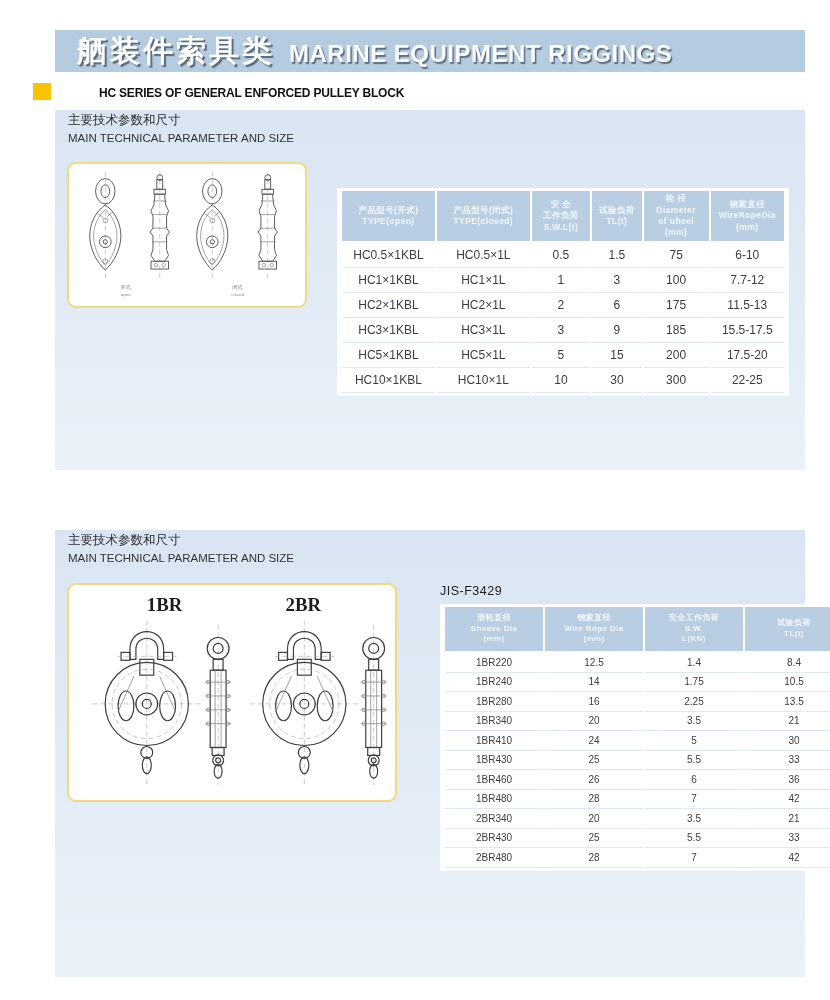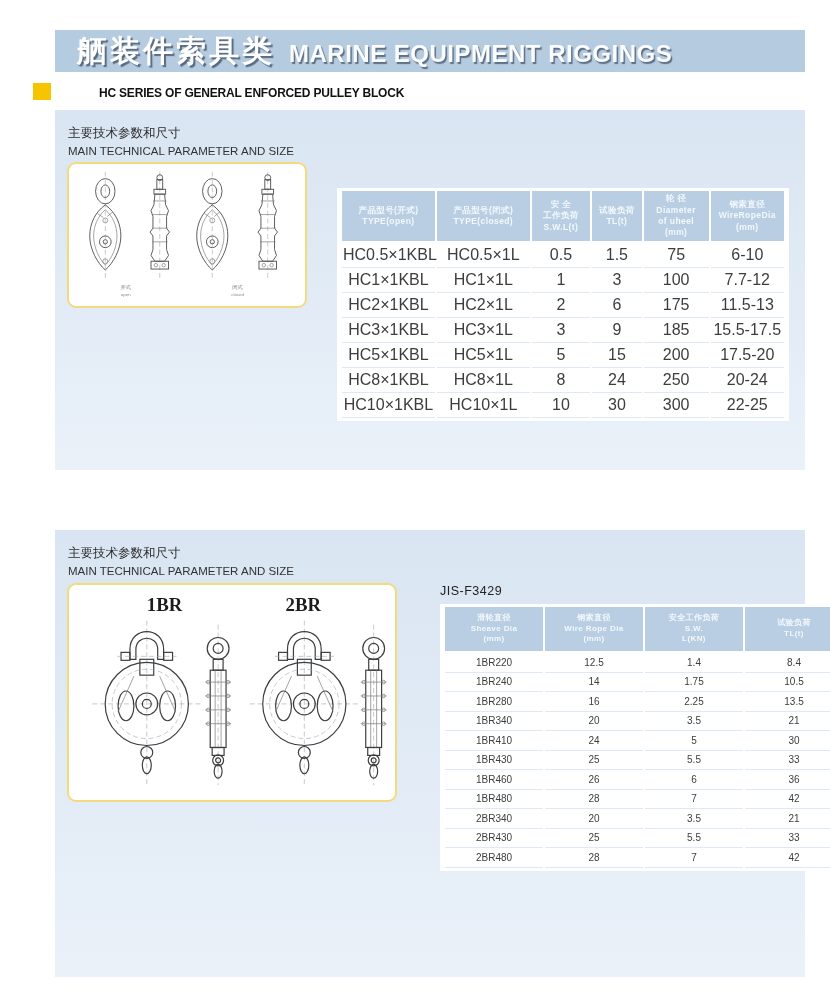--- a/index.html
+++ b/index.html
@@ -20,42 +20,42 @@
   .sec-head .zh{font-size:17px;font-weight:bold;color:#0a0a0a;letter-spacing:0.5px;}
   .sec-head .en{font-size:12px;font-weight:bold;color:#111;margin-left:24px;margin-top:3px;letter-spacing:-0.2px;}
   #sec1-head{top:83px;}
   #sec2-head{top:502px;}
 
   
   .panel{position:absolute;left:55px;width:750px;background:linear-gradient(#d9e5f2,#eaf1f9);}
   #panel1{top:110px;height:360px;}
   #panel2{top:530px;height:447px;}
 
-  .subtitle{position:absolute;left:13px;top:14px;line-height:1.5;}
+  .subtitle{position:absolute;left:13px;top:1px;line-height:1.5;}
   .subtitle .zh{font-size:12.5px;color:#2b2b2b;}
   .subtitle .en{font-size:11.5px;color:#333;}
 
   
   .figbox{position:absolute;background:#fff;border:2px solid #f3da80;border-radius:9px;box-sizing:border-box;}
   #figbox1{left:12px;top:52px;width:240px;height:146px;}
   #figbox2{left:12px;top:53px;width:330px;height:219px;}
   .figbox svg{display:block;width:100%;height:100%;}
 
   
   .tblwrap{position:absolute;background:#ffffff;padding:3px;box-sizing:border-box;}
   #tblwrap1{left:282px;top:78px;width:452px;}
   #tblwrap2{left:385px;top:74px;width:408px;}
   table{border-collapse:separate;border-spacing:2px 0;width:100%;table-layout:fixed;}
   th{background:#b9cee3;color:#f3f8fc;font-weight:bold;text-align:center;vertical-align:middle;
      white-space:pre-line;letter-spacing:0.4px;}
   #tblwrap1 th{font-size:8.5px;line-height:1.35;height:46px;padding:2px 1px;}
   #tblwrap2 th{font-size:8px;line-height:1.35;height:40px;padding:2px 1px;}
   td{background:#fff;color:#3d3d3d;text-align:center;vertical-align:middle;
      border-bottom:1px solid #dfe9f3;}
-  #tblwrap1 td{font-size:16px;height:22px;}
+  #tblwrap1 td{font-size:12px;height:22px;}
   #tblwrap2 td{font-size:10px;height:16.5px;}
   th{border-bottom:2px solid #ffffff;}
 
   .jis-label{position:absolute;left:385px;top:54px;font-size:12.5px;color:#222;letter-spacing:0.5px;}
 
   
   .ln{stroke:#5a5a5a;stroke-width:1;fill:none;}
   .ln2{stroke:#7a7a7a;stroke-width:0.7;fill:none;}
   .cl{stroke:#9aa6b5;stroke-width:0.6;fill:none;stroke-dasharray:5 3;}
   .blk{stroke:#3d3d3d;stroke-width:1.2;fill:none;}
@@ -184,28 +184,20 @@
               <td>185</td>
               <td>15.5-17.5</td>
             </tr>
             <tr>
               <td>HC5×1KBL</td>
               <td>HC5×1L</td>
               <td>5</td>
               <td>15</td>
               <td>200</td>
               <td>17.5-20</td>
-            </tr>
-            <tr>
-              <td>HC8×1KBL</td>
-              <td>HC8×1L</td>
-              <td>8</td>
-              <td>24</td>
-              <td>250</td>
-              <td>20-24</td>
             </tr>
             <tr>
               <td>HC10×1KBL</td>
               <td>HC10×1L</td>
               <td>10</td>
               <td>30</td>
               <td>300</td>
               <td>22-25</td>
             </tr>
           </tbody>

